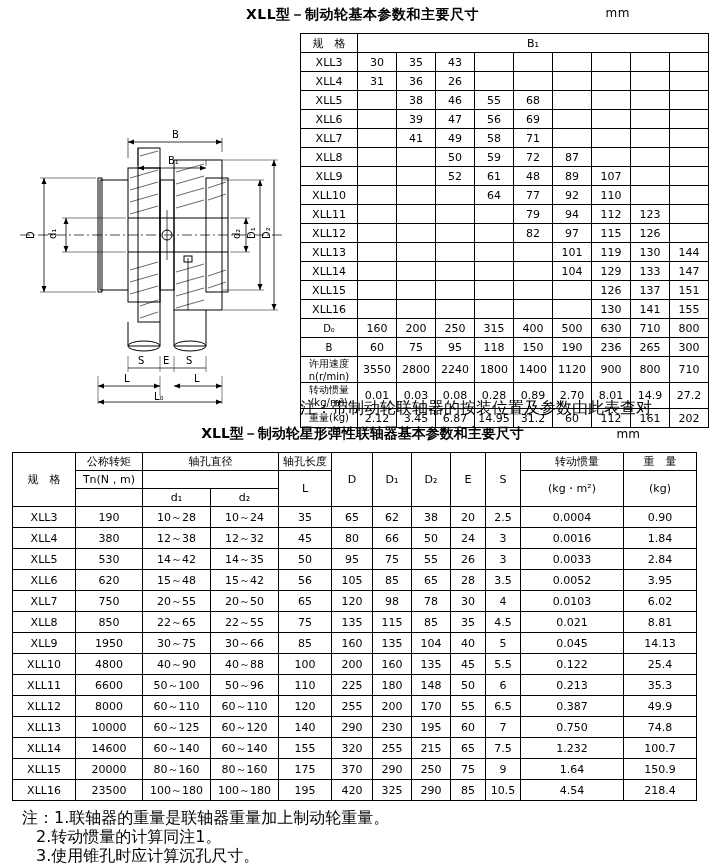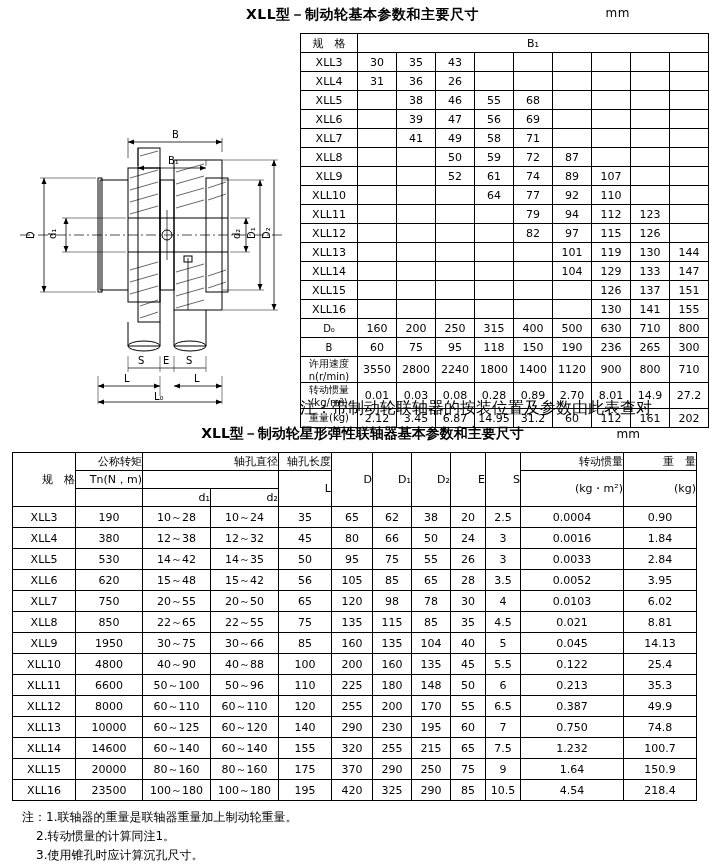--- a/index.html
+++ b/index.html
@@ -92,26 +92,26 @@
 
   
   .bottom-table-wrap {
     position: absolute;
     left: 12px; top: 452px;
   }
   #bottom-table td {
     height: 20px;
     font-size: 11px;
   }
-  #bottom-table td.hdr { height: 17px; font-size: 11px; text-align: right; }
+  #bottom-table td.hdr { height: 17px; font-size: 11px; }
   #bottom-table .sub { font-size: 10px; margin-left: 37px; }
   .footnotes {
     position: absolute;
     left: 22px; top: 808px;
-    font-size: 12px;
+    font-size: 16px;
     line-height: 19px;
   }
   .footnotes div { white-space: nowrap; }
   .fn-indent { padding-left: 14px; }
 </style>
 </head>
 <body>
 
 <div class="page">
 
@@ -343,21 +343,21 @@
             <td class="b1cell"></td>
             <td class="b1cell"></td>
             <td class="b1cell"></td>
           </tr>
           <tr>
             <td class="spec">XLL9</td>
             <td class="b1cell"></td>
             <td class="b1cell"></td>
             <td class="b1cell">52</td>
             <td class="b1cell">61</td>
-            <td class="b1cell">74</td>
+            <td class="b1cell">48</td>
             <td class="b1cell">89</td>
             <td class="b1cell">107</td>
             <td class="b1cell"></td>
             <td class="b1cell"></td>
           </tr>
           <tr>
             <td class="spec">XLL10</td>
             <td class="b1cell"></td>
             <td class="b1cell"></td>
             <td class="b1cell"></td>

